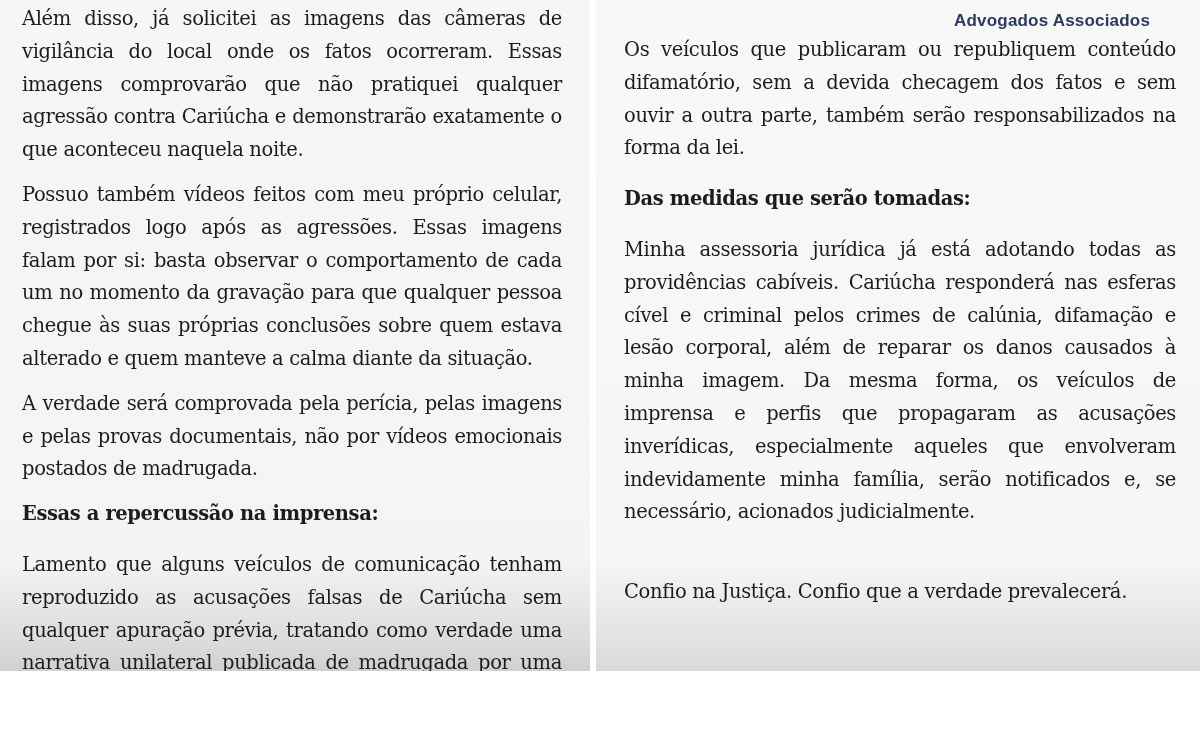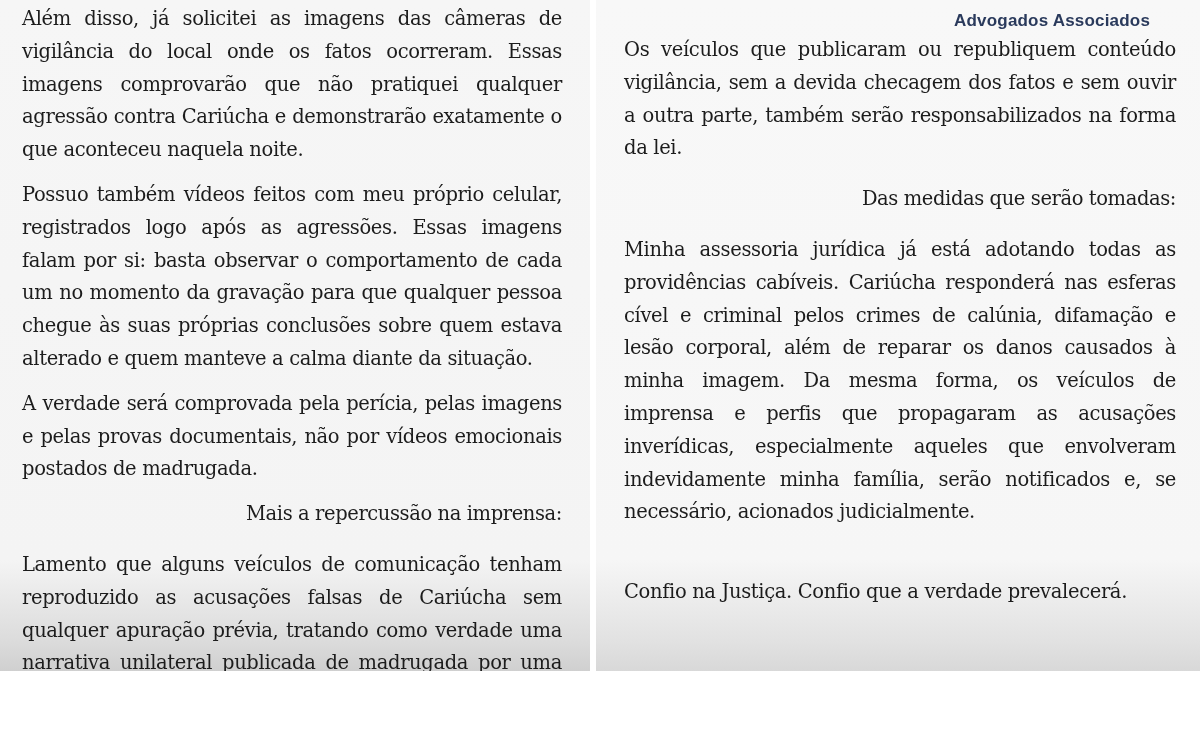--- a/index.html
+++ b/index.html
@@ -51,23 +51,22 @@
       font-size: 19.5px;
       line-height: 32.8px;
       text-align: justify;
       letter-spacing: -0.35px;
       word-spacing: 0px;
     }
     .heading {
       margin: 0;
       font-size: 19.5px;
       line-height: 32.8px;
-      font-weight: normal;
+      font-weight: bold;
       letter-spacing: -0.4px;
-      text-align: right;
     }
     .gap { height: 12px; }
     .gap-lg { height: 18px; }
     .left-content { position: absolute; top: 3px; left: 22px; right: 28px; }
     .right-content { position: absolute; top: 22px; left: 28px; right: 24px; }
     .watermark {
       position: absolute;
       top: -11px;
       left: 330px;
       font-family: "Liberation Sans", sans-serif;
@@ -93,34 +92,34 @@
 <div class="stage">
 
   <div class="panel panel-left">
     <div class="left-content">
       <p class="para">Além disso, já solicitei as imagens das câmeras de vigilância do local onde os fatos ocorreram. Essas imagens comprovarão que não pratiquei qualquer agressão contra Cariúcha e demonstrarão exatamente o que aconteceu naquela noite.</p>
       <div class="gap"></div>
       <p class="para">Possuo também vídeos feitos com meu próprio celular, registrados logo após as agressões. Essas imagens falam por si: basta observar o comportamento de cada um no momento da gravação para que qualquer pessoa chegue às suas próprias conclusões sobre quem estava alterado e quem manteve a calma diante da situação.</p>
       <div class="gap"></div>
       <p class="para">A verdade será comprovada pela perícia, pelas imagens e pelas provas documentais, não por vídeos emocionais postados de madrugada.</p>
       <div class="gap"></div>
-      <p class="heading">Mais a repercussão na imprensa:</p>
+      <p class="heading">Essas a repercussão na imprensa:</p>
       <div class="gap-lg"></div>
       <p class="para">Lamento que alguns veículos de comunicação tenham reproduzido as acusações falsas de Cariúcha sem qualquer apuração prévia, tratando como verdade uma narrativa unilateral publicada de madrugada por uma pessoa em evidente descontrole emocional. Mais grave ainda: algumas reportagens fizeram menção a</p>
     </div>
     <div class="home-indicator"></div>
   </div>
 
   <div class="gutter"></div>
 
   <div class="panel panel-right">
     <div class="right-content">
       <div class="watermark">Advogados Associados</div>
       <div class="gap"></div>
-      <p class="para">Os veículos que publicaram ou republiquem conteúdo vigilância, sem a devida checagem dos fatos e sem ouvir a outra parte, também serão responsabilizados na forma da lei.</p>
+      <p class="para">Os veículos que publicaram ou republiquem conteúdo difamatório, sem a devida checagem dos fatos e sem ouvir a outra parte, também serão responsabilizados na forma da lei.</p>
       <div class="gap-lg"></div>
       <p class="heading">Das medidas que serão tomadas:</p>
       <div class="gap-lg"></div>
       <p class="para">Minha assessoria jurídica já está adotando todas as providências cabíveis. Cariúcha responderá nas esferas cível e criminal pelos crimes de calúnia, difamação e lesão corporal, além de reparar os danos causados à minha imagem. Da mesma forma, os veículos de imprensa e perfis que propagaram as acusações inverídicas, especialmente aqueles que envolveram indevidamente minha família, serão notificados e, se necessário, acionados judicialmente.</p>
       <div class="gap"></div>
       <p class="para" style="text-align:left;margin-top:35px;">Confio na Justiça. Confio que a verdade prevalecerá.</p>
     </div>
   </div>
 
 </div>

